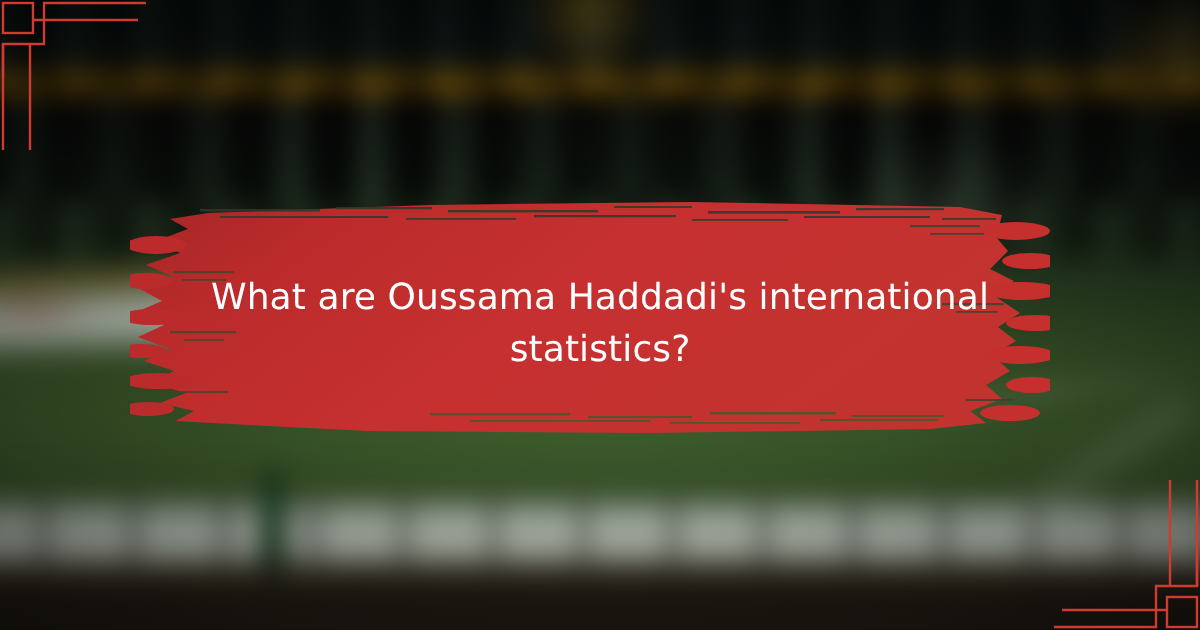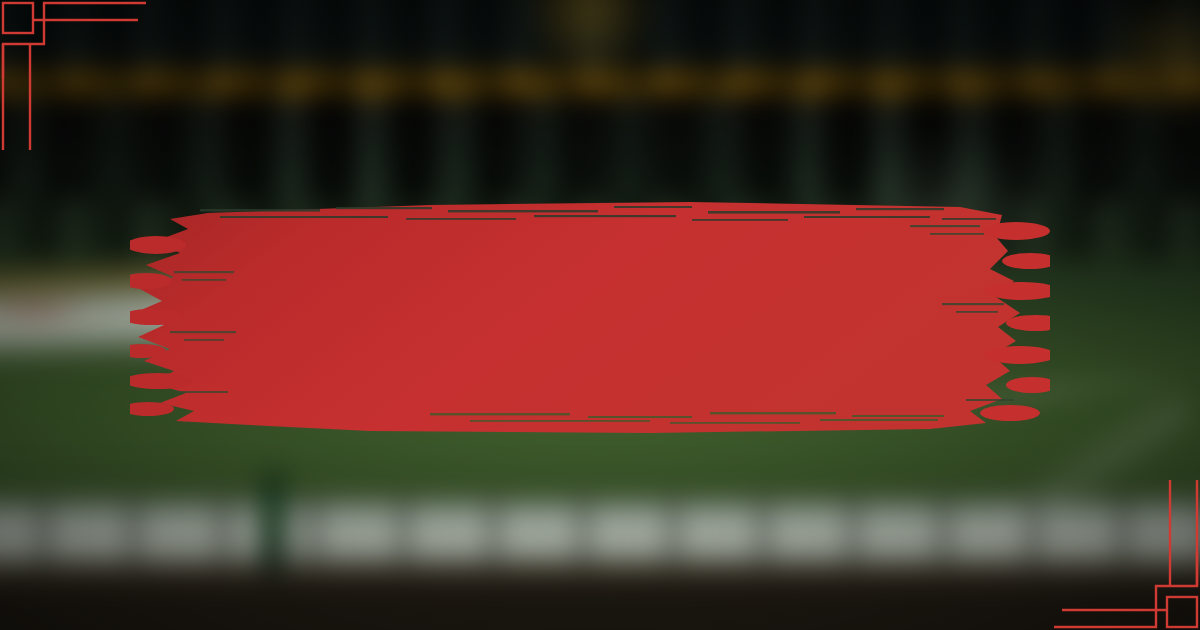--- a/index.html
+++ b/index.html
@@ -342,20 +342,21 @@
       <g fill="#34472f" opacity="0.75">
         <rect x="44" y="86" width="60" height="2.2"></rect>
         <rect x="52" y="94" width="44" height="1.8"></rect>
         <rect x="40" y="146" width="66" height="2.2"></rect>
         <rect x="54" y="154" width="40" height="1.8"></rect>
         <rect x="46" y="206" width="52" height="2.0"></rect>
       </g>
     </svg>
   </div>
 
+  <div class="headline">What are Oussama Haddadi's international statistics?</div>
 
   <svg class="corner corner-tl" viewBox="0 0 170 170">
     <g fill="none" stroke="#cf3b33" stroke-width="2.4">
       <rect x="3" y="3" width="30" height="30"></rect>
       <path d="M 3 78 L 3 44 L 44 44 L 44 3 L 146 3"></path>
       <path d="M 30 44 L 30 150"></path>
       <path d="M 33 20 L 138 20"></path>
       <path d="M 3 44 L 3 150"></path>
     </g>
   </svg>

